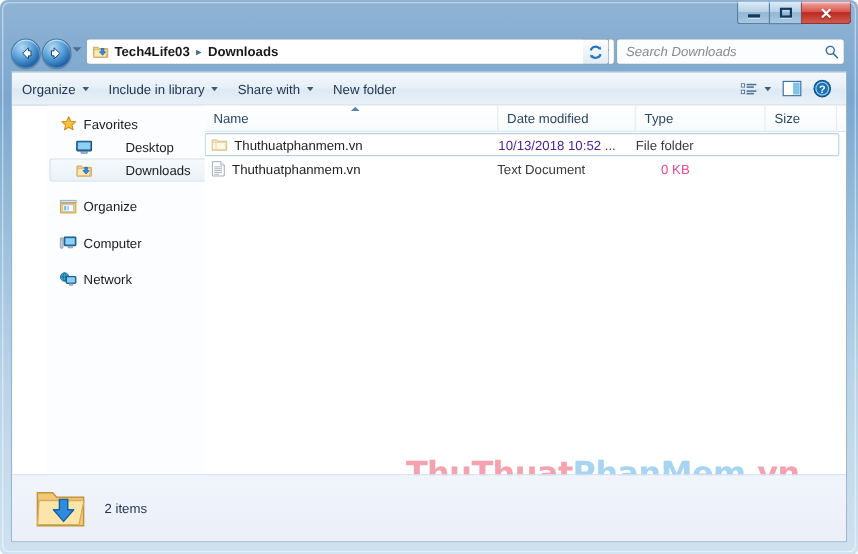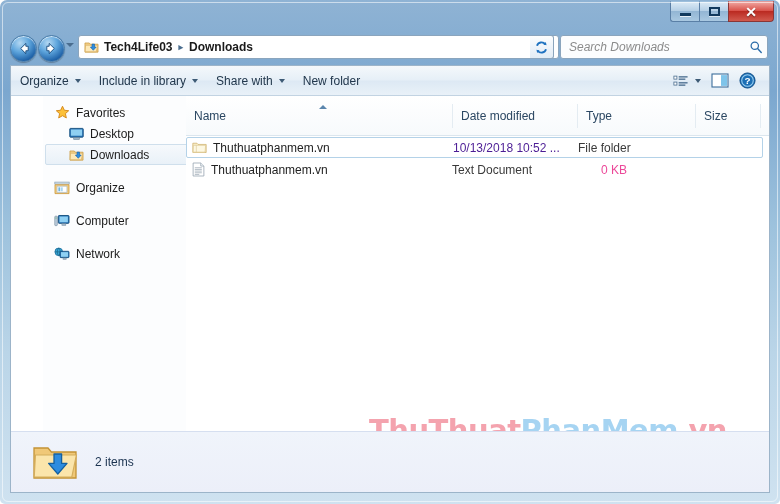--- a/index.html
+++ b/index.html
@@ -261,46 +261,46 @@
     white-space: nowrap;
   }
   .nav-item .ni-icon {
     width: 18px;
     display: flex;
     align-items: center;
     justify-content: center;
     margin-right: 5px;
     flex: none;
   }
-  .nav-item.indent { padding-left: 24px; }
+  .nav-item.indent { padding-left: 24px; gap: 24px; }
   .nav-item.selected {
     background: linear-gradient(180deg, #f6f9fc 0%, #e9f1f8 100%);
     border: 1px solid #cfdfec;
     border-radius: 2px;
     margin: 0 4px 0 2px;
     height: 19px;
     padding-left: 21px;
   }
   .nav-gap { height: 12px; }
 
   
   #list-pane {
     position: absolute;
     left: 175px; top: 30px;
     width: 583px; height: 365px;
     background: #ffffff;
     overflow: hidden;
   }
   #column-header {
     display: flex;
-    height: 40px;
+    height: 24px;
     box-sizing: border-box;
     background: linear-gradient(180deg, #ffffff 0%, #f7fafc 100%);
     border-bottom: 1px solid #dbe6ee;
-    align-items: center;
+    align-items: flex-start;
   }
   .col-head {
     box-sizing: border-box;
     height: 24px;
     display: flex;
     align-items: center;
     padding-left: 8px;
     font-size: 12px;
     color: #2b4762;
     border-right: 1px solid #e4ecf2;

